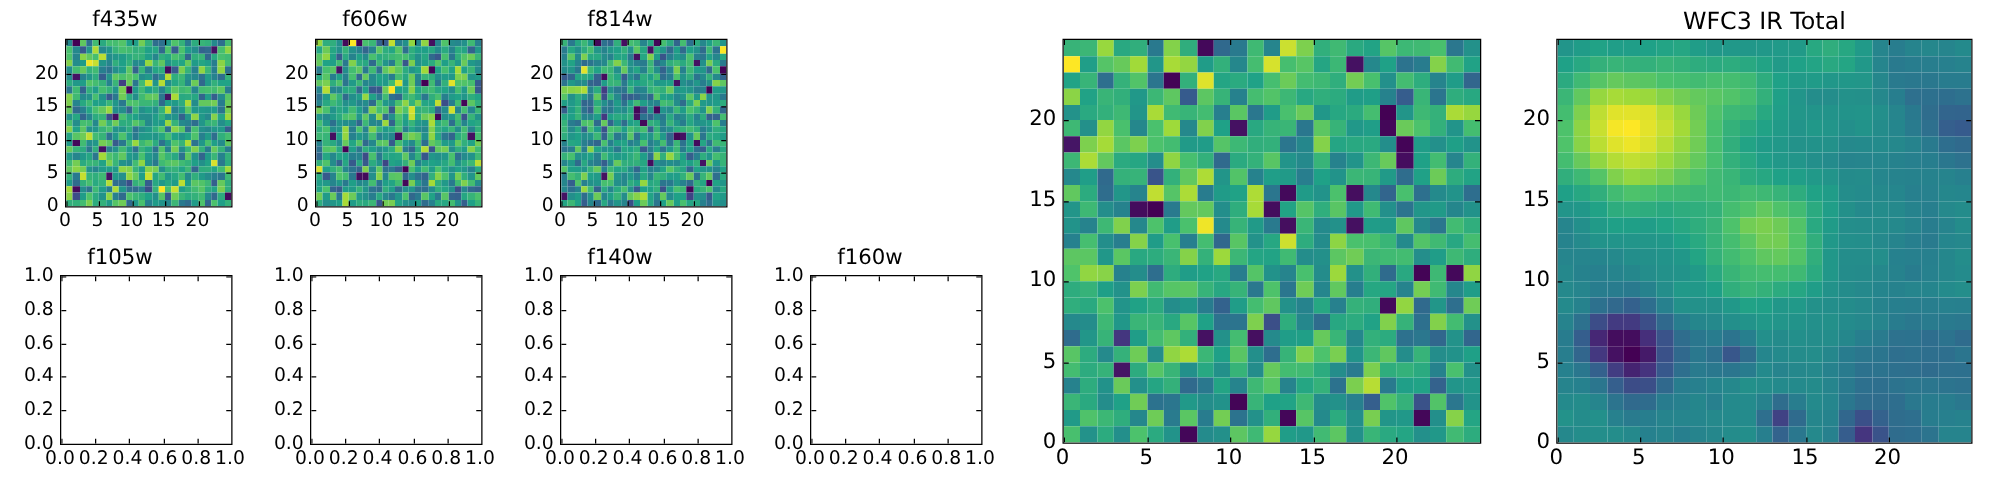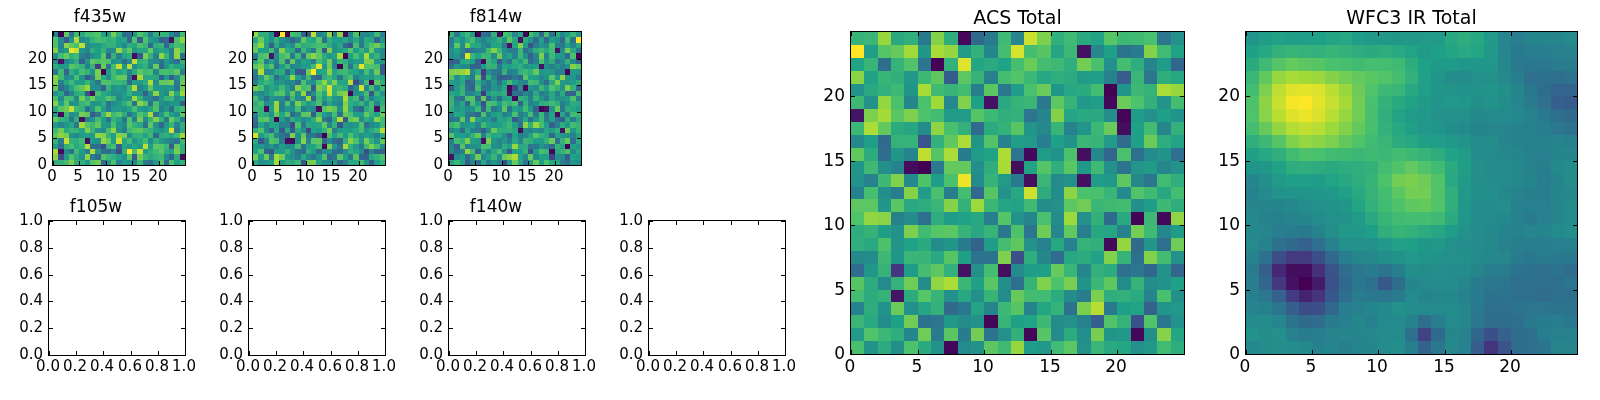--- a/index.html
+++ b/index.html
@@ -704,20 +704,21 @@
       <div class="tlabel x" style="left: 131px; top: 167px;">15</div>
       <div class="tlabel x" style="left: 158px; top: 167px;">20</div>
       <div class="tlabel y" style="left: 0px; width: 47px; top: 164px; font-size: 15px;">0</div>
       <div class="tlabel y" style="left: 0px; width: 47px; top: 137px; font-size: 15px;">5</div>
       <div class="tlabel y" style="left: 0px; width: 47px; top: 111px; font-size: 15px;">10</div>
       <div class="tlabel y" style="left: 0px; width: 47px; top: 84px; font-size: 15px;">15</div>
       <div class="tlabel y" style="left: 0px; width: 47px; top: 58px; font-size: 15px;">20</div>
     </div>
 
   <div class="panel small" style="left:200px;top:0px;width:200px;height:190px;">
+    <div class="panel-title">f606w</div>
     <div class="axes" style="left:52px;top:31px;width:134px;height:135px;">
       <div class="heat">
           <i style="background: rgb(149, 215, 63);"></i>
           <i style="background: rgb(47, 173, 125);"></i>
           <i style="background: rgb(48, 174, 125);"></i>
           <i style="background: rgb(35, 143, 139);"></i>
           <i style="background: rgb(68, 10, 91);"></i>
           <i style="background: rgb(253, 231, 37);"></i>
           <i style="background: rgb(68, 5, 87);"></i>
           <i style="background: rgb(72, 192, 110);"></i>
@@ -2154,20 +2155,21 @@
       <div class="tlabel x" style="left: 188px; top: 167px;">1.0</div>
       <div class="tlabel y" style="left: 0px; width: 47px; top: 164px; font-size: 15px;">0.0</div>
       <div class="tlabel y" style="left: 0px; width: 47px; top: 137px; font-size: 15px;">0.2</div>
       <div class="tlabel y" style="left: 0px; width: 47px; top: 110px; font-size: 15px;">0.4</div>
       <div class="tlabel y" style="left: 0px; width: 47px; top: 84px; font-size: 15px;">0.6</div>
       <div class="tlabel y" style="left: 0px; width: 47px; top: 57px; font-size: 15px;">0.8</div>
       <div class="tlabel y" style="left: 0px; width: 47px; top: 30px; font-size: 15px;">1.0</div>
     </div>
 
   <div class="panel small" style="left:596px;top:190px;width:200px;height:210px;">
+    <div class="panel-title">f160w</div>
     <div class="axes" style="left:52px;top:30px;width:138px;height:136px;">
         <div class="tick x" style="left: 0px;"></div>
         <div class="tick xt" style="left: 0px;"></div>
         <div class="tick x" style="left: 27px;"></div>
         <div class="tick xt" style="left: 27px;"></div>
         <div class="tick x" style="left: 54px;"></div>
         <div class="tick xt" style="left: 54px;"></div>
         <div class="tick x" style="left: 82px;"></div>
         <div class="tick xt" style="left: 82px;"></div>
         <div class="tick x" style="left: 109px;"></div>
@@ -2195,21 +2197,20 @@
       <div class="tlabel x" style="left: 188px; top: 167px;">1.0</div>
       <div class="tlabel y" style="left: 0px; width: 47px; top: 164px; font-size: 15px;">0.0</div>
       <div class="tlabel y" style="left: 0px; width: 47px; top: 137px; font-size: 15px;">0.2</div>
       <div class="tlabel y" style="left: 0px; width: 47px; top: 110px; font-size: 15px;">0.4</div>
       <div class="tlabel y" style="left: 0px; width: 47px; top: 84px; font-size: 15px;">0.6</div>
       <div class="tlabel y" style="left: 0px; width: 47px; top: 57px; font-size: 15px;">0.8</div>
       <div class="tlabel y" style="left: 0px; width: 47px; top: 30px; font-size: 15px;">1.0</div>
     </div>
 
   <div class="panel big" style="left:800px;top:0px;width:400px;height:400px;">
-    <div class="panel-title" style="left:50px;right:15px;">ACS Total</div>
     <div class="axes" style="left:50px;top:31px;width:335px;height:324px;">
       <div class="heat">
           <i style="background: rgb(56, 179, 120);"></i>
           <i style="background: rgb(60, 182, 118);"></i>
           <i style="background: rgb(152, 216, 62);"></i>
           <i style="background: rgb(41, 168, 129);"></i>
           <i style="background: rgb(49, 174, 124);"></i>
           <i style="background: rgb(41, 121, 142);"></i>
           <i style="background: rgb(131, 210, 74);"></i>
           <i style="background: rgb(48, 173, 125);"></i>

